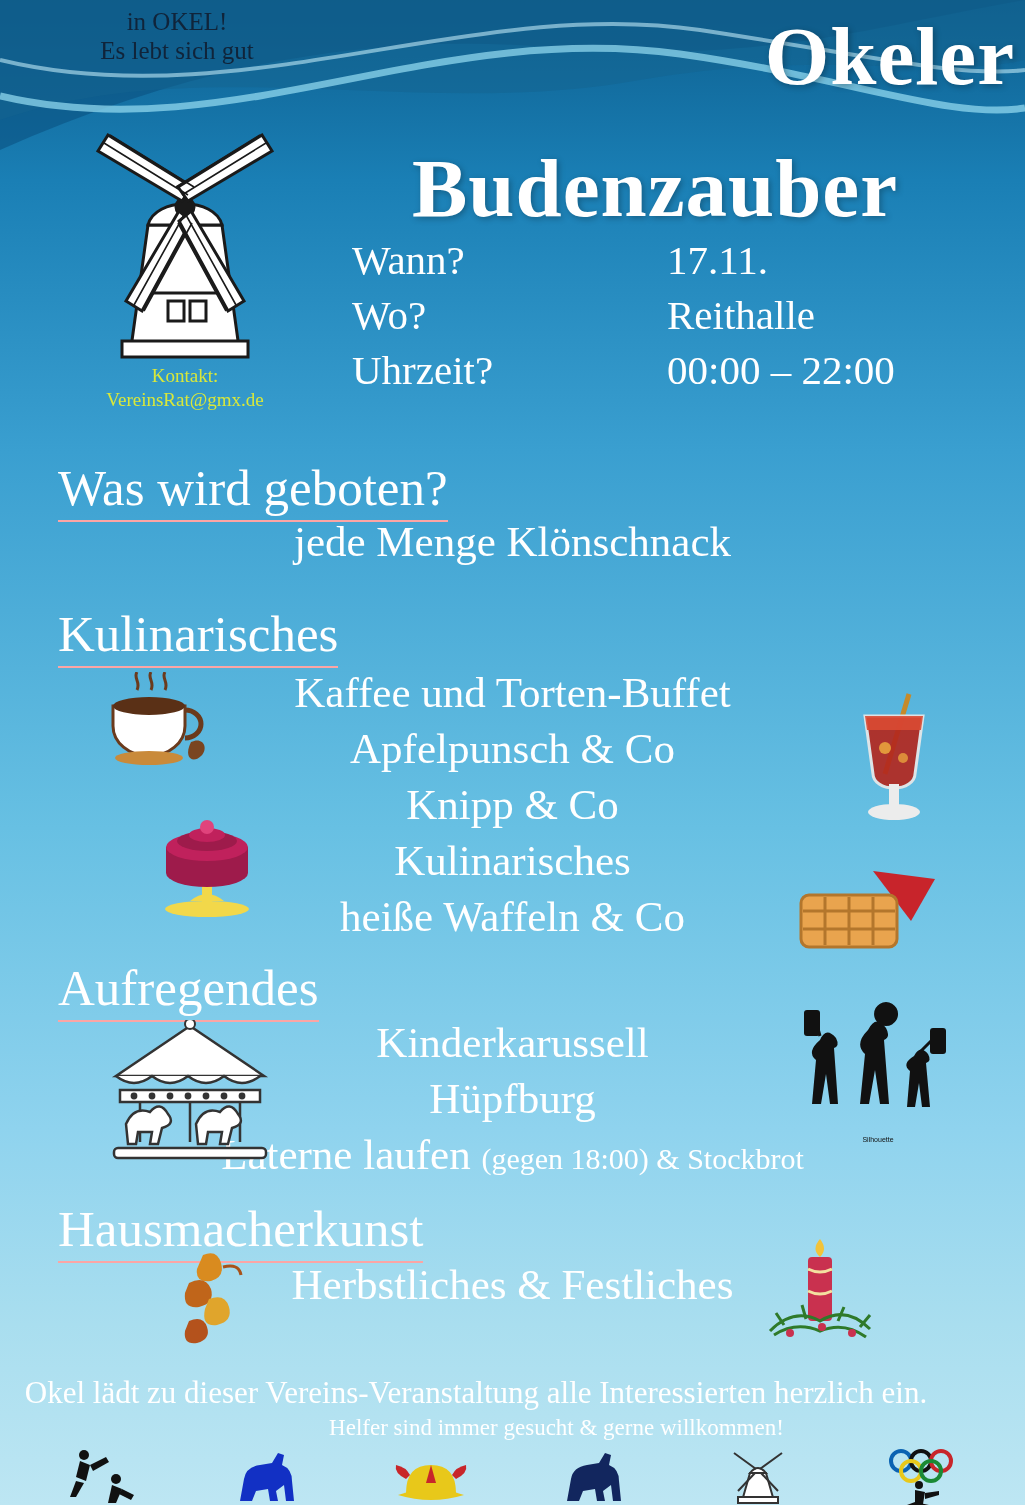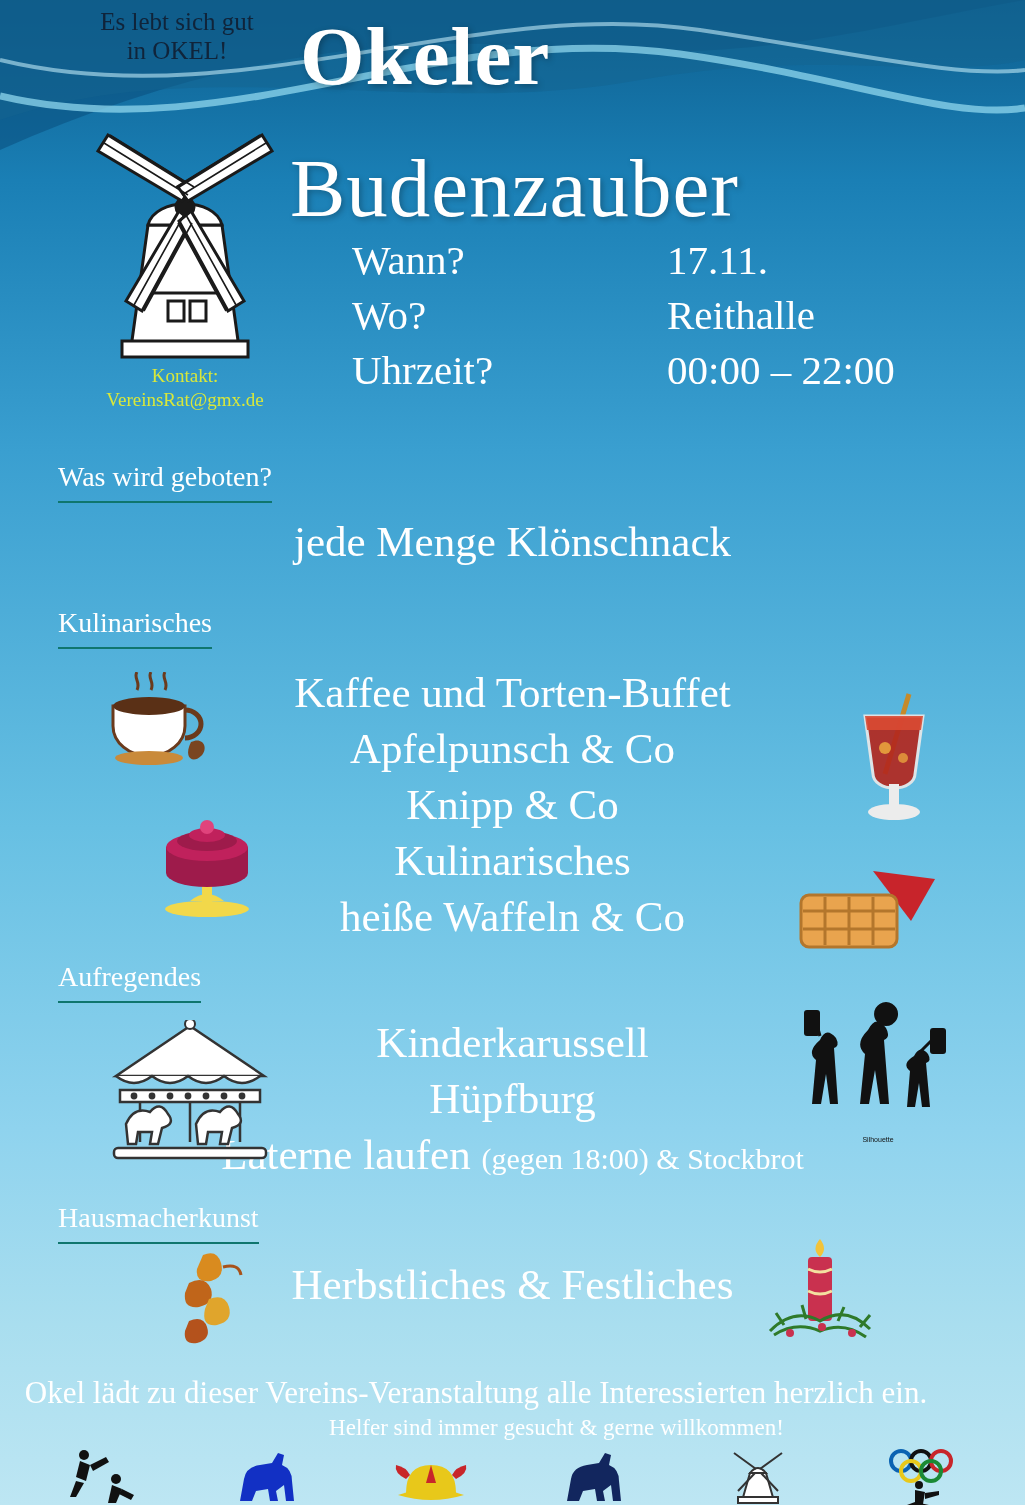--- a/index.html
+++ b/index.html
@@ -26,40 +26,40 @@
     color:#10243a;font-family:"Liberation Serif", serif;
   }
   .windmill{
     position:absolute;left:60px;top:55px;width:250px;height:310px;
   }
   .contact{
     position:absolute;left:40px;top:364px;width:290px;text-align:center;
     color:#d9e83a;font-size:19px;line-height:1.25;
   }
   .title1{
-    position:absolute;left:300px;top:8px;width:715px;text-align:left;
+    position:absolute;left:300px;top:8px;width:715px;text-align:right;
     font-size:83px;font-weight:700;letter-spacing:1px;
     text-shadow:2px 2px 6px rgba(0,0,0,.28);
   }
   .title2{
-    position:absolute;left:290px;top:140px;width:730px;
-    font-size:83px;font-weight:400;letter-spacing:1px;
+    position:absolute;left:290px;top:140px;width:730px;text-align:center;
+    font-size:83px;font-weight:700;letter-spacing:1px;
     text-shadow:2px 2px 6px rgba(0,0,0,.28);
   }
 
   .facts{position:absolute;left:352px;top:238px;width:620px;}
   .fact-row{display:flex;margin-bottom:9px;}
   .fact-q{width:315px;font-size:41px;line-height:1.12;}
   .fact-a{font-size:41px;line-height:1.12;}
 
   
   .sec-head{
-    position:absolute;font-size:28px;
-    border-bottom:2px solid #0f766e;
-    padding-bottom:10px;line-height:1.05;
+    position:absolute;font-size:51px;
+    border-bottom:2px solid #fca5a5;
+    padding-bottom:4px;line-height:1.05;
   }
   .h-geboten{left:58px;top:462px;}
   .h-kulinarisches{left:58px;top:608px;}
   .h-aufregendes{left:58px;top:962px;}
   .h-hausmacher{left:58px;top:1203px;}
   .center-block{position:absolute;text-align:center;}
 
   .geboten-text{left:0;top:517px;width:1025px;text-align:center;font-size:43px;}
 
   .kul-list{left:0;top:665px;width:1025px;text-align:center;}
@@ -107,22 +107,22 @@
   <div class="swoosh">
     <svg width="1025" height="240" viewBox="0 0 1025 240">
       <path d="M0,150 C180,70 360,30 560,48 C760,66 900,20 1025,0 L1025,0 L0,0 Z" fill="#0a4f7d" opacity="0.55"></path>
       <path d="M0,120 C200,50 420,120 640,80 C820,48 930,80 1025,60 L1025,0 L0,0 Z" fill="#13638f" opacity="0.5"></path>
       <path d="M0,96 C230,150 430,20 680,54 C850,78 950,120 1025,108" fill="none" stroke="#8fd7ee" stroke-width="7" opacity="0.75"></path>
       <path d="M0,60 C240,118 470,-4 700,30 C860,54 960,78 1025,70" fill="none" stroke="#bfe9f7" stroke-width="4" opacity="0.6"></path>
     </svg>
   </div>
 
   <div class="slogan">
+    <div>in OKEL!</div>
     <div>Es lebt sich gut</div>
-    <div>in OKEL!</div>
   </div>
 
   <div class="windmill">
     <svg width="250" height="310" viewBox="0 0 250 310">
       <g stroke="#1a1a1a" stroke-width="3" fill="#ffffff">
 
         <path d="M70,300 L88,170 L162,170 L180,300 Z"></path>
         <rect x="62" y="286" width="126" height="16"></rect>
 
         <path d="M88,170 C95,142 155,142 162,170 Z"></path>

